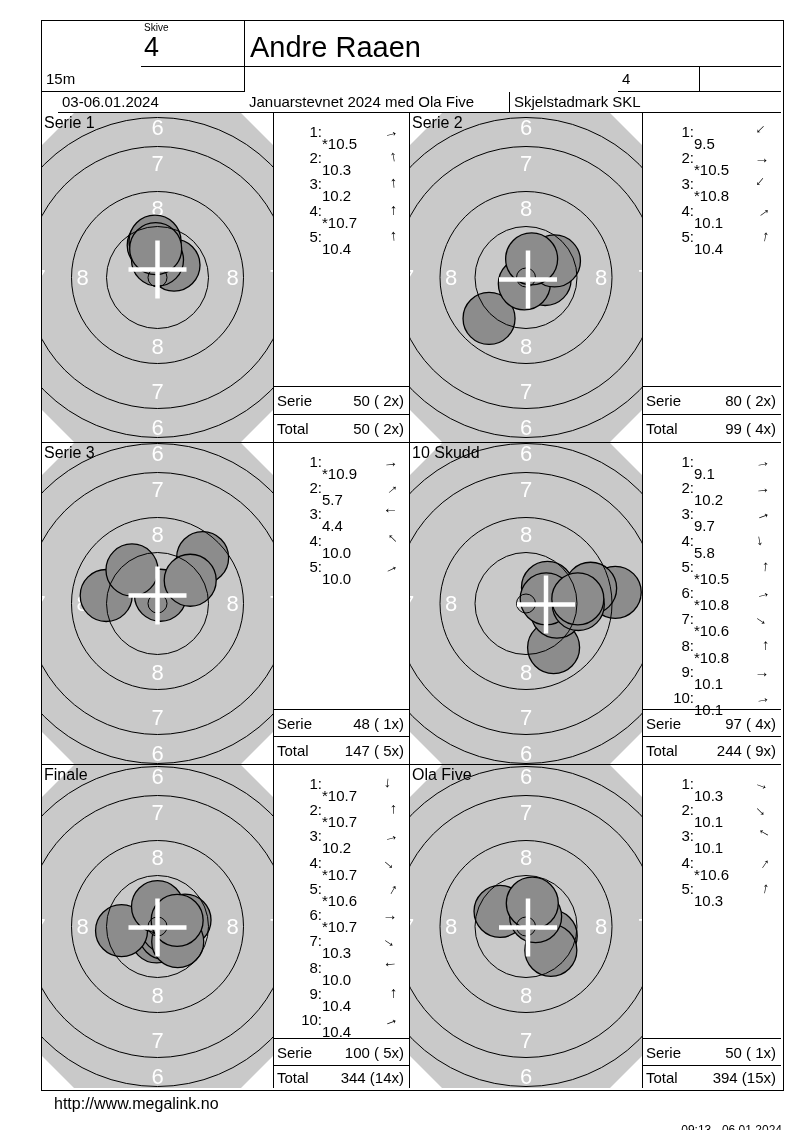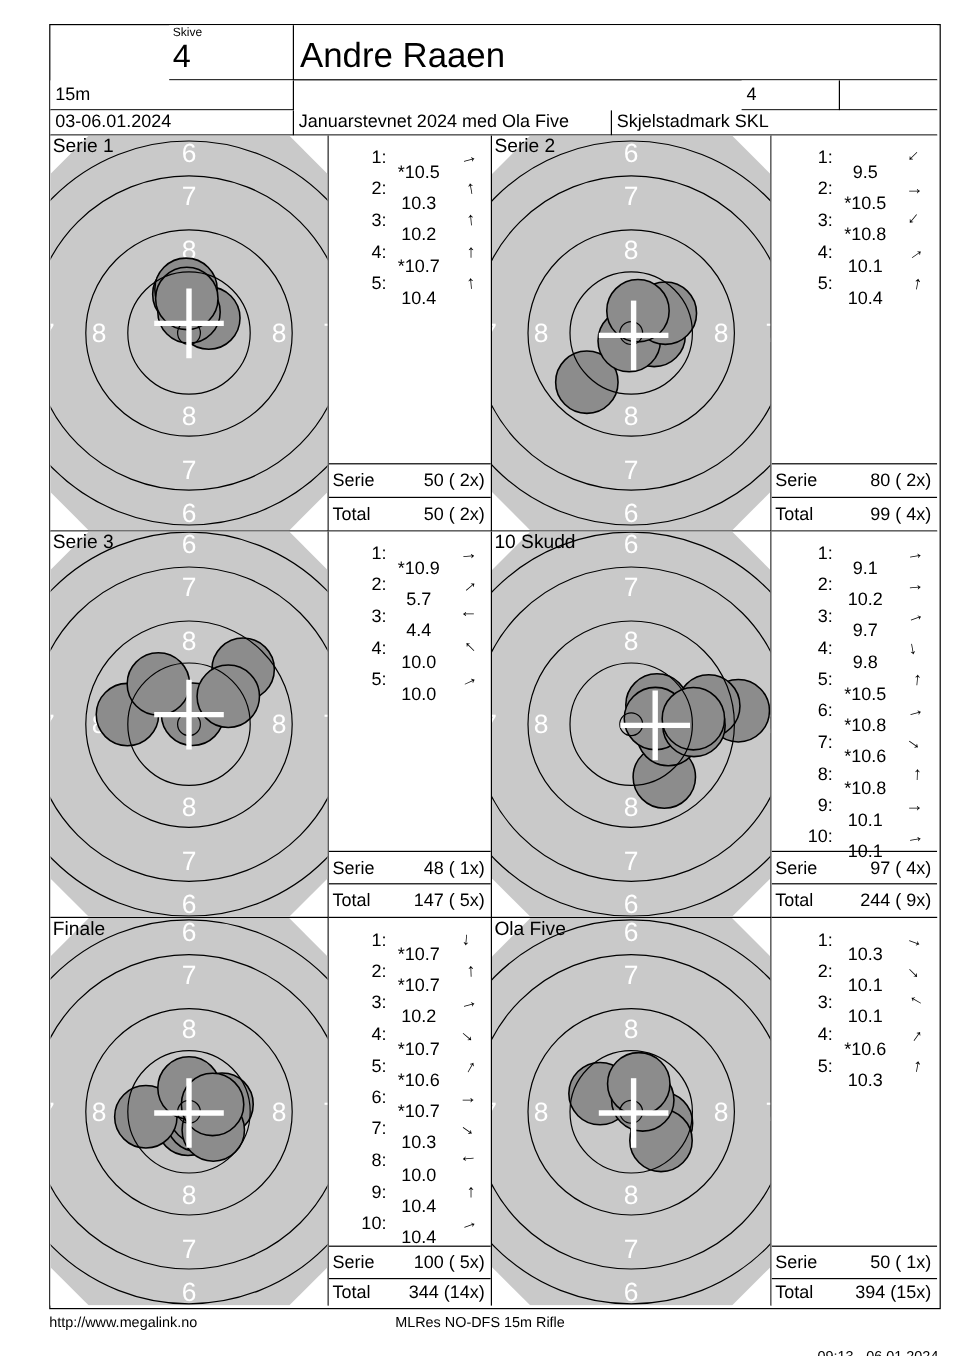--- a/index.html
+++ b/index.html
@@ -11,26 +11,26 @@
   .no-b{border-bottom:none;}
   .mini{font-size:10px;line-height:11px;padding:1px 0 0 3px;}
   .big{font-size:27px;line-height:29px;padding-left:3px;}
   .name{font-size:29px;line-height:30px;padding:11px 0 0 5px;}
   .txt{font-size:15px;line-height:16px;padding:4px 0 0 4px;}
   .panel-title{position:absolute;left:2px;top:1px;font-size:16px;line-height:17px;}
   .target-cell svg{display:block;}
   .shots{position:absolute;left:0;right:0;top:0;padding-top:5px;}
   .srow{display:flex;justify-content:flex-end;align-items:center;height:26.3px;padding-right:5px;font-size:15px;}
   .sn{width:36px;text-align:right;}
-  .sc{width:54px;text-align:center;margin-top:24px;}
+  .sc{width:54px;text-align:left;margin-top:24px;}
   .arr{width:28px;text-align:center;font-size:15px;}
   .arr span{display:inline-block;}
   .sum{position:absolute;left:0;right:0;border-top:1px solid #000;box-sizing:border-box;
        display:flex;justify-content:space-between;align-items:center;font-size:15px;padding:0 5px 0 3px;text-align:center;}
-  .footer-left{position:absolute;left:41px;top:1095px;font-size:12px;}
+  .footer-left{position:absolute;left:54px;top:1095px;font-size:16px;}
   .footer-center{position:absolute;left:0;right:0;top:1095px;text-align:center;font-size:12px;}
   .footer-right{position:absolute;right:18px;top:1095px;font-size:12px;margin-top:28px;}
 </style>
 </head>
 <body>
 
 <div class="sheet">
   <div class="grid">
 
     <div class="cell" style="left:99px;top:0;width:104px;height:46px">
@@ -44,21 +44,21 @@
     <div class="cell" style="left:0;top:46px;width:203px;height:25px">
       <div class="txt">15m</div>
     </div>
     <div class="cell" style="left:576px;top:46px;width:82px;height:25px">
       <div class="txt">4</div>
     </div>
     <div class="cell no-r" style="left:658px;top:46px;width:81px;height:25px">
       <div class="txt"></div>
     </div>
 
-    <div class="cell" style="left:0;top:71px;width:203px;height:21px">
+    <div class="cell" style="left:16px;top:71px;width:203px;height:21px">
       <div class="txt" style="padding-top:2px">03-06.01.2024</div>
     </div>
     <div class="cell" style="left:203px;top:71px;width:265px;height:21px">
       <div class="txt" style="padding-top:2px">Januarstevnet 2024 med Ola Five</div>
     </div>
     <div class="cell no-r" style="left:468px;top:71px;width:271px;height:21px">
       <div class="txt" style="padding-top:2px">Skjelstadmark SKL</div>
     </div>
 
     <div id="panel-grid">
@@ -302,21 +302,21 @@
               <div class="sc">10.2</div>
               <div class="arr"><span style="transform: rotate(-5deg);">→</span></div>
             </div>
             <div class="srow">
               <div class="sn">3:</div>
               <div class="sc">9.7</div>
               <div class="arr"><span style="transform: rotate(-20deg);">→</span></div>
             </div>
             <div class="srow">
               <div class="sn">4:</div>
-              <div class="sc">9.8</div>
+              <div class="sc">5.8</div>
               <div class="arr"><span style="transform: rotate(-280deg);">→</span></div>
             </div>
             <div class="srow">
               <div class="sn">5:</div>
               <div class="sc">*10.5</div>
               <div class="arr"><span style="transform: rotate(-85deg);">→</span></div>
             </div>
             <div class="srow">
               <div class="sn">6:</div>
               <div class="sc">*10.8</div>
@@ -509,15 +509,14 @@
           </div>
           <div class="sum" style="bottom: 0px; height: 23px;">
             <div>Total</div>
             <div>394 (15x)</div>
           </div>
         </div>
       </div>
   </div>
 
   <div class="footer-left">http://www.megalink.no</div>
-  <div class="footer-center">MLRes NO-DFS 15m Rifle</div>
   <div class="footer-right">09:13 - 06.01.2024</div>
 </div>
 
 </body></html>

